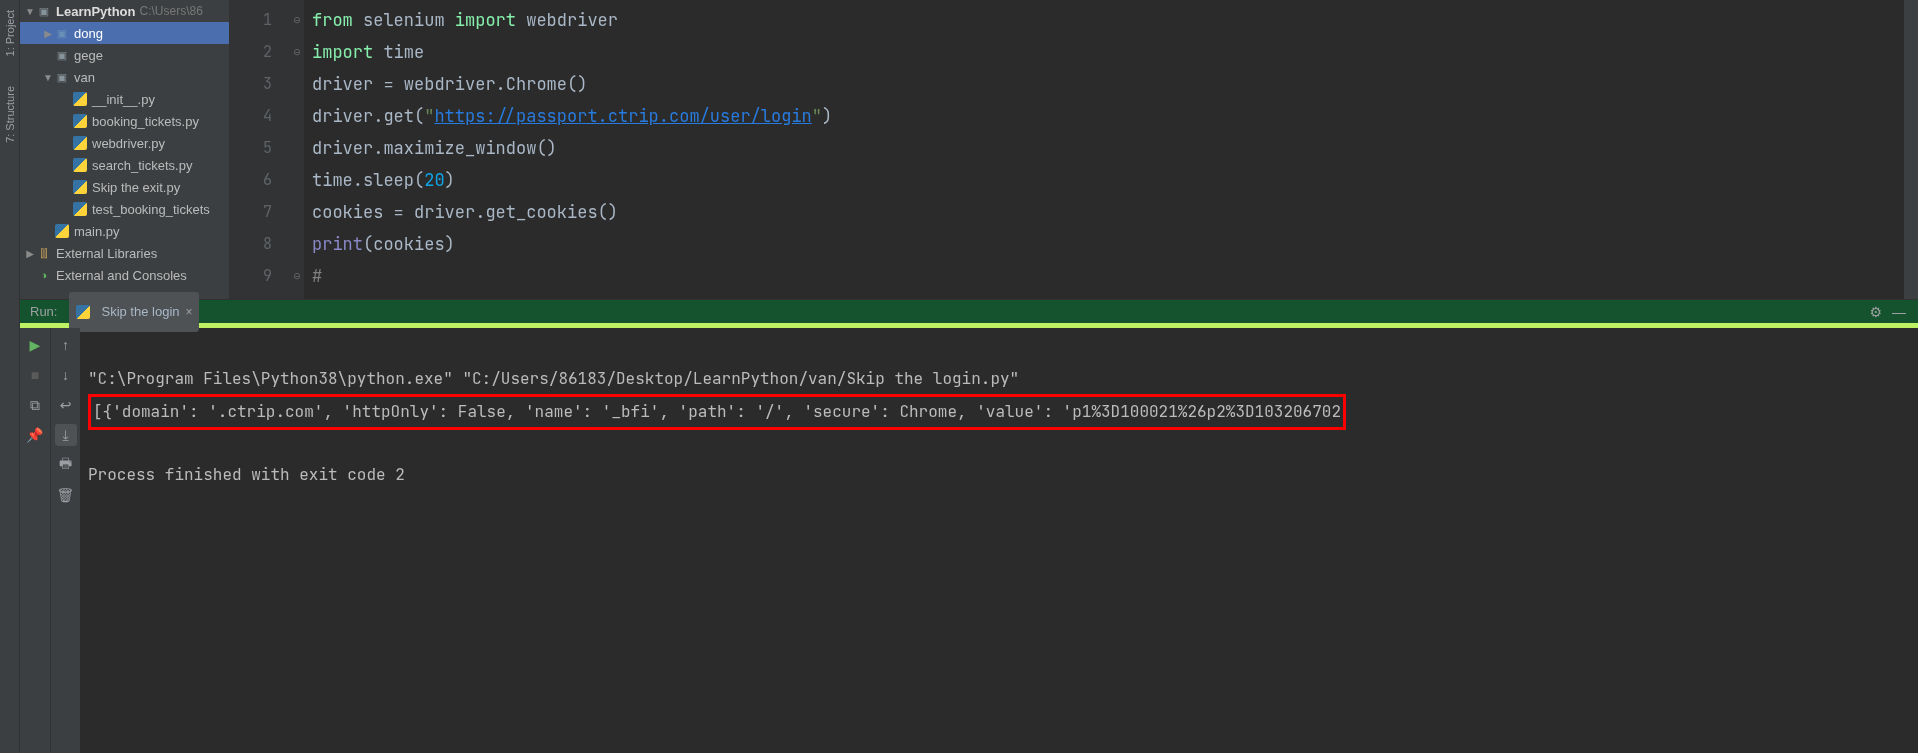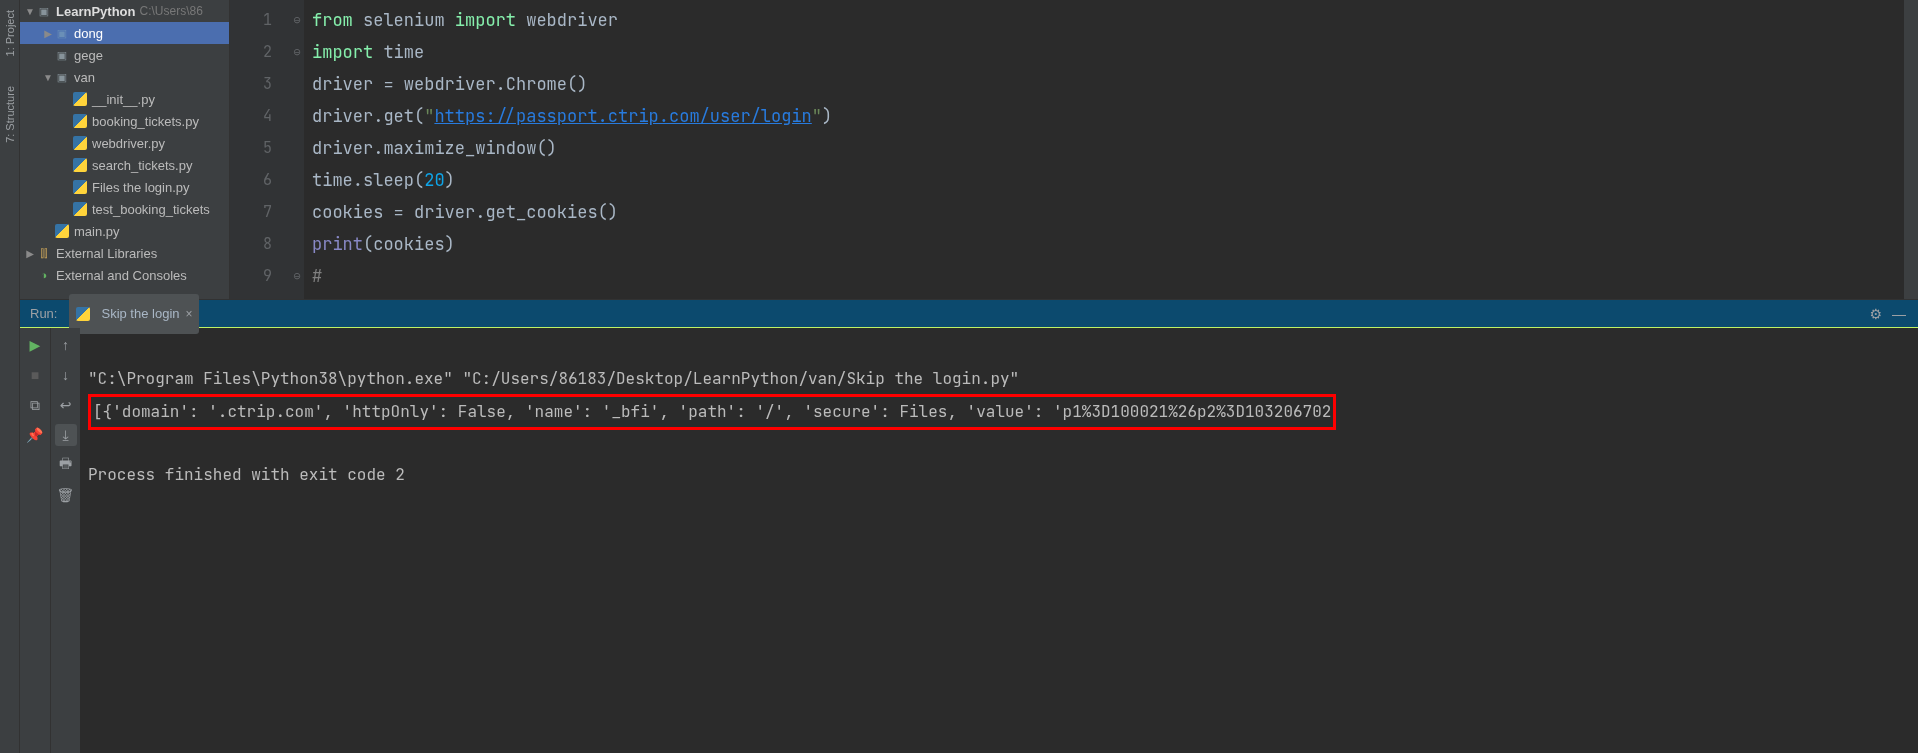--- a/index.html
+++ b/index.html
@@ -134,22 +134,22 @@
       background: #3c3f41;
     }
     .run-panel {
       flex: 1;
       display: flex;
       flex-direction: column;
       background: #2b2b2b;
     }
     .run-header {
       height: 28px;
-      background: #0c4a6e;
-      border-bottom: 1px solid #bef264;
+      background: #14532d;
+      border-bottom: 5px solid #bef264;
       display: flex;
       align-items: center;
       padding-left: 10px;
       gap: 12px;
       font-size: 13px;
     }
     .run-header-label { color: #9ca0a4; }
     .run-tab {
       display: flex;
       align-items: center;
@@ -286,21 +286,21 @@
               <span class="py-icon"></span>
             </span>
             <span class="tree-label">search_tickets.py</span>
           </div>
           <div class="tree-row">
             <span class="tree-indent" style="width: 36px;"></span>
             <span class="tree-chevron"></span>
             <span class="tree-icon">
               <span class="py-icon"></span>
             </span>
-            <span class="tree-label">Files the login.py</span>
+            <span class="tree-label">Skip the exit.py</span>
           </div>
           <div class="tree-row">
             <span class="tree-indent" style="width: 36px;"></span>
             <span class="tree-chevron"></span>
             <span class="tree-icon">
               <span class="py-icon"></span>
             </span>
             <span class="tree-label">test_booking_tickets</span>
           </div>
           <div class="tree-row">
@@ -377,20 +377,20 @@
       <div class="run-toolbar2">
         <span class="tb-btn">↑</span>
         <span class="tb-btn">↓</span>
         <span class="tb-btn">↩</span>
         <span class="tb-btn highlighted">⤓</span>
         <span class="tb-btn">🖶</span>
         <span class="tb-btn">🗑</span>
       </div>
       <div class="console">
 <span>"C:\Program Files\Python38\python.exe" "C:/Users/86183/Desktop/LearnPython/van/Skip the login.py"</span>
-<span class="highlight-box">[{'domain': '.ctrip.com', 'httpOnly': False, 'name': '_bfi', 'path': '/', 'secure': Files, 'value': 'p1%3D100021%26p2%3D103206702</span>
+<span class="highlight-box">[{'domain': '.ctrip.com', 'httpOnly': False, 'name': '_bfi', 'path': '/', 'secure': Chrome, 'value': 'p1%3D100021%26p2%3D103206702</span>
 <span></span>
 <span>Process finished with exit code 2</span>
       </div>
     </div>
   </div>
 
 </div>
 
 </body></html>

